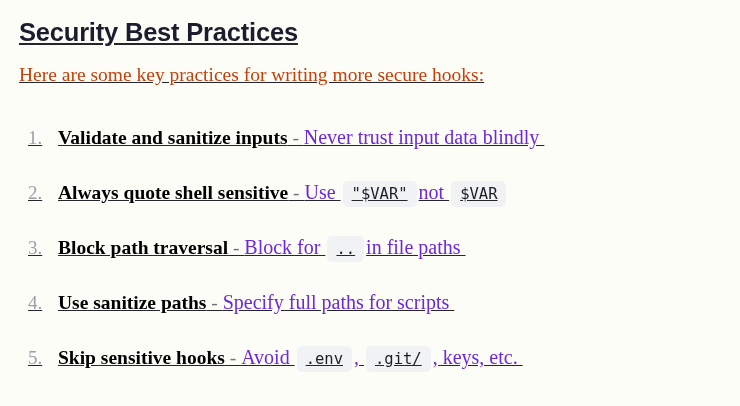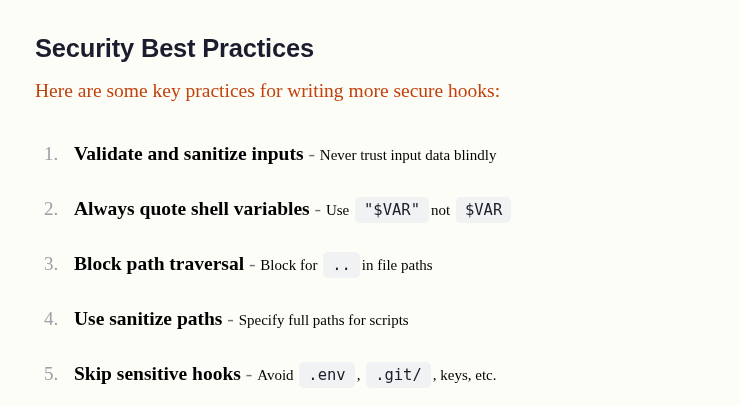--- a/index.html
+++ b/index.html
@@ -12,21 +12,22 @@
     background: #fdfdf8;
     font-family: "Liberation Serif", "DejaVu Serif", serif;
     color: #24262b;
     overflow: hidden;
   }
   .page {
     position: relative;
     width: 740px;
     height: 406px;
     box-sizing: border-box;
-    padding: 16px;
+    padding: 0;
+    text-decoration: underline;
   }
   .page-title {
     font-family: "Liberation Sans", "DejaVu Sans", sans-serif;
     font-weight: bold;
     font-size: 25.5px;
     letter-spacing: -0.2px;
     color: #1b1d2e;
     margin: 0;
     padding: 16px 0 0 19px;
     line-height: 32px;
@@ -67,22 +68,22 @@
   .term {
     font-weight: bold;
     color: #000000;
     font-size: 19.5px;
   }
   .dash {
     color: #6f747c;
     font-size: 19.5px;
   }
   .desc {
-    color: #000000;
-    font-size: 15px;
+    color: #6d28d9;
+    font-size: 20px;
   }
   code.chip {
     font-family: "DejaVu Sans Mono", "Liberation Mono", monospace;
     font-size: 15.5px;
     background: #f1f2f4;
     color: #1c1e2a;
     border-radius: 5px;
     padding: 4px 9px;
     margin: 0 2px;
     white-space: pre;
@@ -99,21 +100,21 @@
 
   <ol class="practice-list">
 
     <li class="practice-item">
       <span class="item-number">1.</span>
       <span class="item-body"><span class="term">Validate and sanitize inputs</span><span class="dash" style="white-space: pre;"> - </span><span class="desc" style="white-space: pre;">Never trust input data blindly </span></span>
     </li>
 
     <li class="practice-item">
       <span class="item-number">2.</span>
-      <span class="item-body"><span class="term">Always quote shell variables</span><span class="dash" style="white-space: pre;"> - </span><span class="desc" style="white-space: pre; margin-top: 28px;">Use </span><code class="chip">"$VAR"</code><span class="desc" style="white-space: pre;">not </span><code class="chip">$VAR</code></span>
+      <span class="item-body"><span class="term">Always quote shell sensitive</span><span class="dash" style="white-space: pre;"> - </span><span class="desc" style="white-space: pre; margin-top: 28px;">Use </span><code class="chip">"$VAR"</code><span class="desc" style="white-space: pre;">not </span><code class="chip">$VAR</code></span>
     </li>
 
     <li class="practice-item">
       <span class="item-number">3.</span>
       <span class="item-body"><span class="term">Block path traversal</span><span class="dash" style="white-space: pre;"> - </span><span class="desc" style="white-space: pre;">Block for </span><code class="chip">..</code><span class="desc" style="white-space: pre;">in file paths </span></span>
     </li>
 
     <li class="practice-item">
       <span class="item-number">4.</span>
       <span class="item-body"><span class="term">Use sanitize paths</span><span class="dash" style="white-space: pre;"> - </span><span class="desc" style="white-space: pre;">Specify full paths for scripts </span></span>

